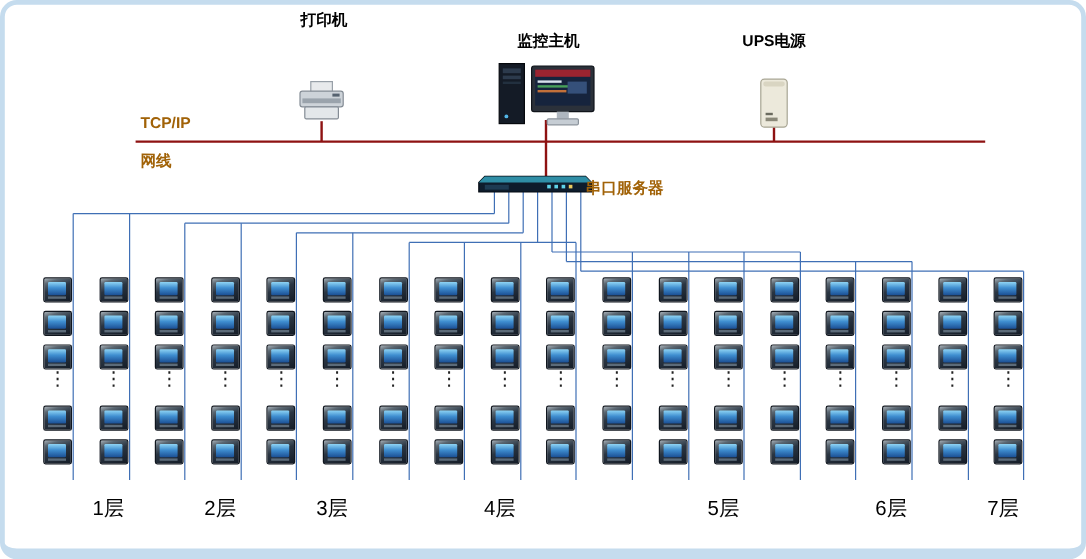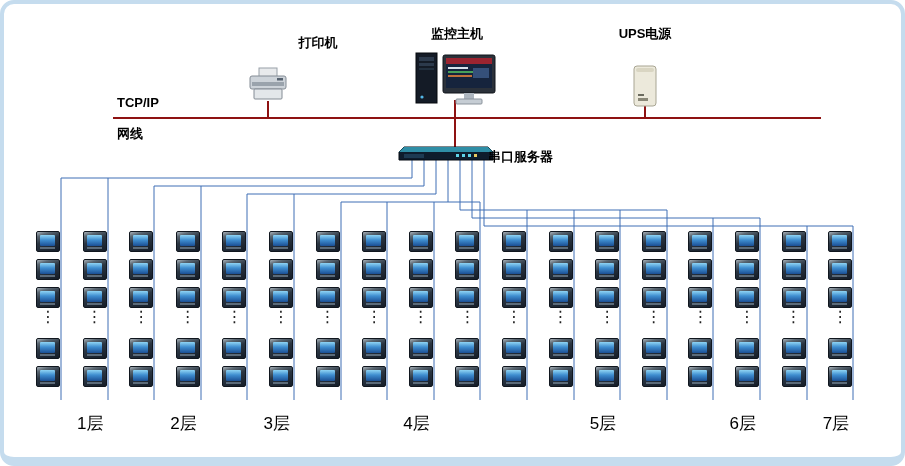--- a/index.html
+++ b/index.html
@@ -25,21 +25,21 @@
   #wires{position:absolute;left:0;top:0;z-index:1;}
   .red-line{stroke:var(--bus-red);stroke-width:2;}
   .device{position:absolute;z-index:2;}
   .device-label{
     position:absolute;z-index:3;
     font-size:13px;font-weight:bold;color:#000;
     transform:translateX(-50%);white-space:nowrap;
   }
   .side-label{
     position:absolute;z-index:3;
-    font-size:13px;font-weight:bold;color:#000000;white-space:nowrap;
+    font-size:13px;font-weight:bold;color:#a16207;white-space:nowrap;
   }
   #meter-layer{position:absolute;inset:0;z-index:2;}
   .meter{
     position:absolute;width:24px;height:21px;box-sizing:border-box;
     background:linear-gradient(160deg,#aab3ba 0%,#5a6772 18%,#2a3542 45%,#141c27 100%);
     border:1px solid #10161e;border-radius:2px;
   }
   .meter::after{
     content:"";position:absolute;left:3px;right:4px;top:3px;bottom:5px;
     background:linear-gradient(180deg,#8fd4f4 0%,#3f8ed0 45%,#1b4f94 100%);
@@ -95,21 +95,21 @@
       <line x1="713" y1="218" x2="713" y2="400" stroke="#3f6fb5" stroke-width="1"></line>
       <line x1="760" y1="218" x2="760" y2="400" stroke="#3f6fb5" stroke-width="1"></line>
       <line x1="472" y1="218" x2="760" y2="218" stroke="#3f6fb5" stroke-width="1"></line>
       <line x1="472" y1="158" x2="472" y2="218" stroke="#3f6fb5" stroke-width="1"></line>
       <line x1="807" y1="226" x2="807" y2="400" stroke="#3f6fb5" stroke-width="1"></line>
       <line x1="853" y1="226" x2="853" y2="400" stroke="#3f6fb5" stroke-width="1"></line>
       <line x1="484" y1="226" x2="853" y2="226" stroke="#3f6fb5" stroke-width="1"></line>
       <line x1="484" y1="158" x2="484" y2="226" stroke="#3f6fb5" stroke-width="1"></line>
     </svg>
 
-  <div class="device-label" style="left:270px;top:34px;margin-left:48px;">打印机</div>
+  <div class="device-label" style="left:270px;top:8px;">打印机</div>
   <div class="device-label" style="left:457px;top:25px;">监控主机</div>
   <div class="device-label" style="left:645px;top:25px;">UPS电源</div>
 
   <div class="side-label" style="left:117px;top:95px;">TCP/IP</div>
   <div class="side-label" style="left:117px;top:125px;">网线</div>
   <div class="side-label" style="left:488px;top:148px;">串口服务器</div>
 
   <div class="device" style="left:246px;top:66px;">
     <svg width="44" height="38" viewBox="0 0 44 38">
       <rect x="13" y="2" width="18" height="9" fill="#e8eaec" stroke="#98a0a8"></rect>

